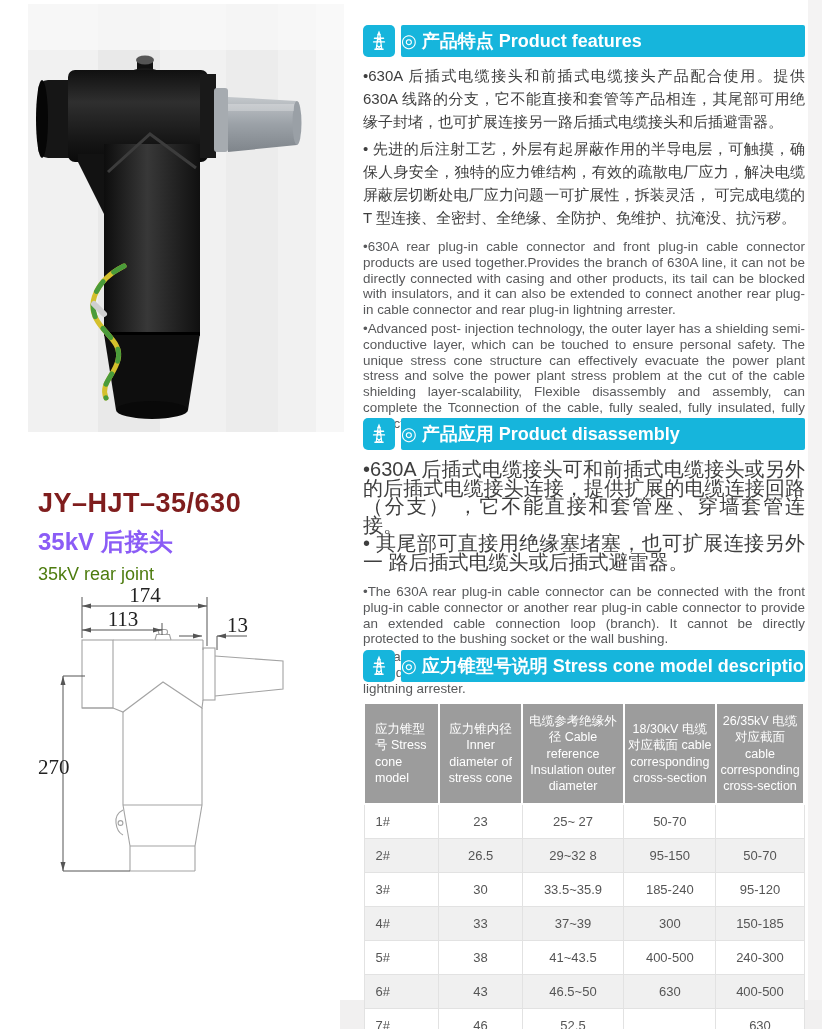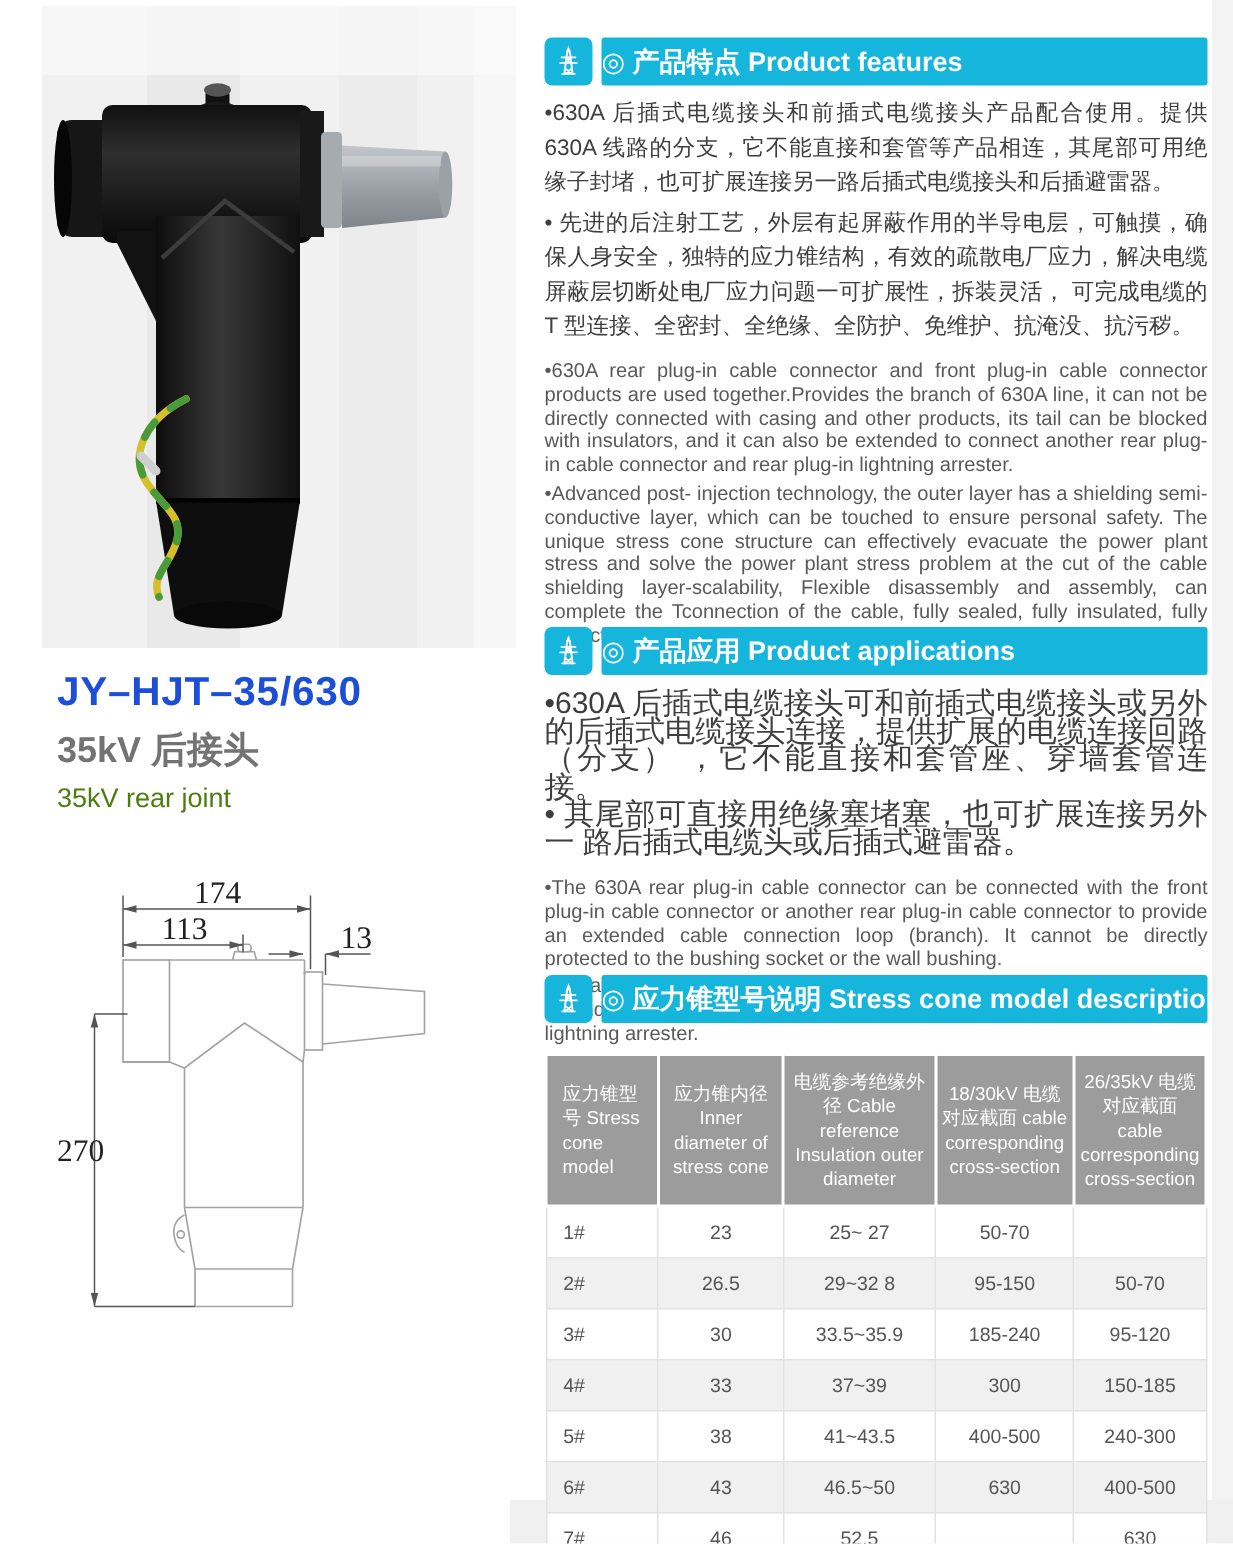--- a/index.html
+++ b/index.html
@@ -7,22 +7,22 @@
     width:822px;height:1029px;position:relative;background:#ffffff;
     font-family:"Liberation Sans","DejaVu Sans",sans-serif;overflow:hidden;
     -webkit-font-smoothing:antialiased;
   }
   .right-gutter{position:absolute;top:0;right:0;width:14px;height:100%;background:#f4f3f3;}
   .bottom-panel{position:absolute;left:340px;top:1000px;right:0;bottom:0;background:#f1f0f0;}
 
   
   .photo-wrap{position:absolute;left:28px;top:4px;width:316px;height:428px;}
   .title-block{position:absolute;left:38px;top:446px;width:300px;}
-  .model{color:#1d4ed8;font-size:27px;font-weight:bold;letter-spacing:.5px;}
-  .name-cn{color:#737373;font-size:24px;font-weight:bold;margin-top:7px;}
+  .model{color:#7f1d1d;font-size:27px;font-weight:bold;letter-spacing:.5px;margin-top:42px;}
+  .name-cn{color:#8b5cf6;font-size:24px;font-weight:bold;margin-top:7px;}
   .name-en{color:#4d7c0f;font-size:18px;margin-top:6px;}
   .drawing-wrap{position:absolute;left:35px;top:588px;width:300px;height:300px;}
 
   
   .section{position:absolute;left:363px;width:442px;}
   .sec-features{top:25px;}
   .sec-apps{top:418px;}
   .sec-cone{top:650px;}
   .banner-row{display:flex;gap:6px;height:32px;}
   .banner-icon{width:32px;height:32px;background:#16b5dc;border-radius:5px;flex:0 0 32px;
@@ -205,21 +205,21 @@
       <svg width="22" height="22" viewBox="0 0 24 24" fill="none" stroke="#fff" stroke-width="1.4" stroke-linecap="round">
         <path d="M9 21 L11 5 L13 5 L15 21"></path>
         <path d="M11 5 L12 2.5 L13 5"></path>
         <path d="M7 9 H17"></path>
           <path d="M6 13 H18"></path>
         <path d="M10.2 9 L13.8 13 M13.8 9 L10.2 13"></path>
         <path d="M9.6 17 L14.4 21 M14.4 17 L9.6 21"></path>
         <path d="M7.5 21 H16.5"></path>
       </svg>
     </div>
-    <div class="banner">◎ 产品应用 Product applications</div>
+    <div class="banner">◎ 产品应用 Product disassembly</div>
   </div>
   <p class="cn-text apps" style="margin:10px 0 0 0;">•630A 后插式电缆接头可和前插式电缆接头或另外 的后插式电缆接头连接，提供扩展的电缆连接回路（分支） ，它不能直接和套管座、穿墙套管连接。</p>
   <p class="cn-text apps" style="margin:0;">• 其尾部可直接用绝缘塞堵塞，也可扩展连接另外一 路后插式电缆头或后插式避雷器。</p>
   <p class="en-text" style="margin:13px 0 0 0;">•The 630A rear plug-in cable connector can be connected with the front plug-in cable connector or another rear plug-in cable connector to provide an extended cable connection loop (branch). It cannot be directly protected to the bushing socket or the wall bushing.</p>
   <p class="en-text" style="margin:2px 0 0 0;">•Its tail can be directly blocked with an insulating plug, or it can be extended to connect another rear plug-in cable head or a rear plug-in lightning arrester.</p>
 </div>
 
 <div class="section sec-cone">
   <div class="banner-row">
     <div class="banner-icon">

